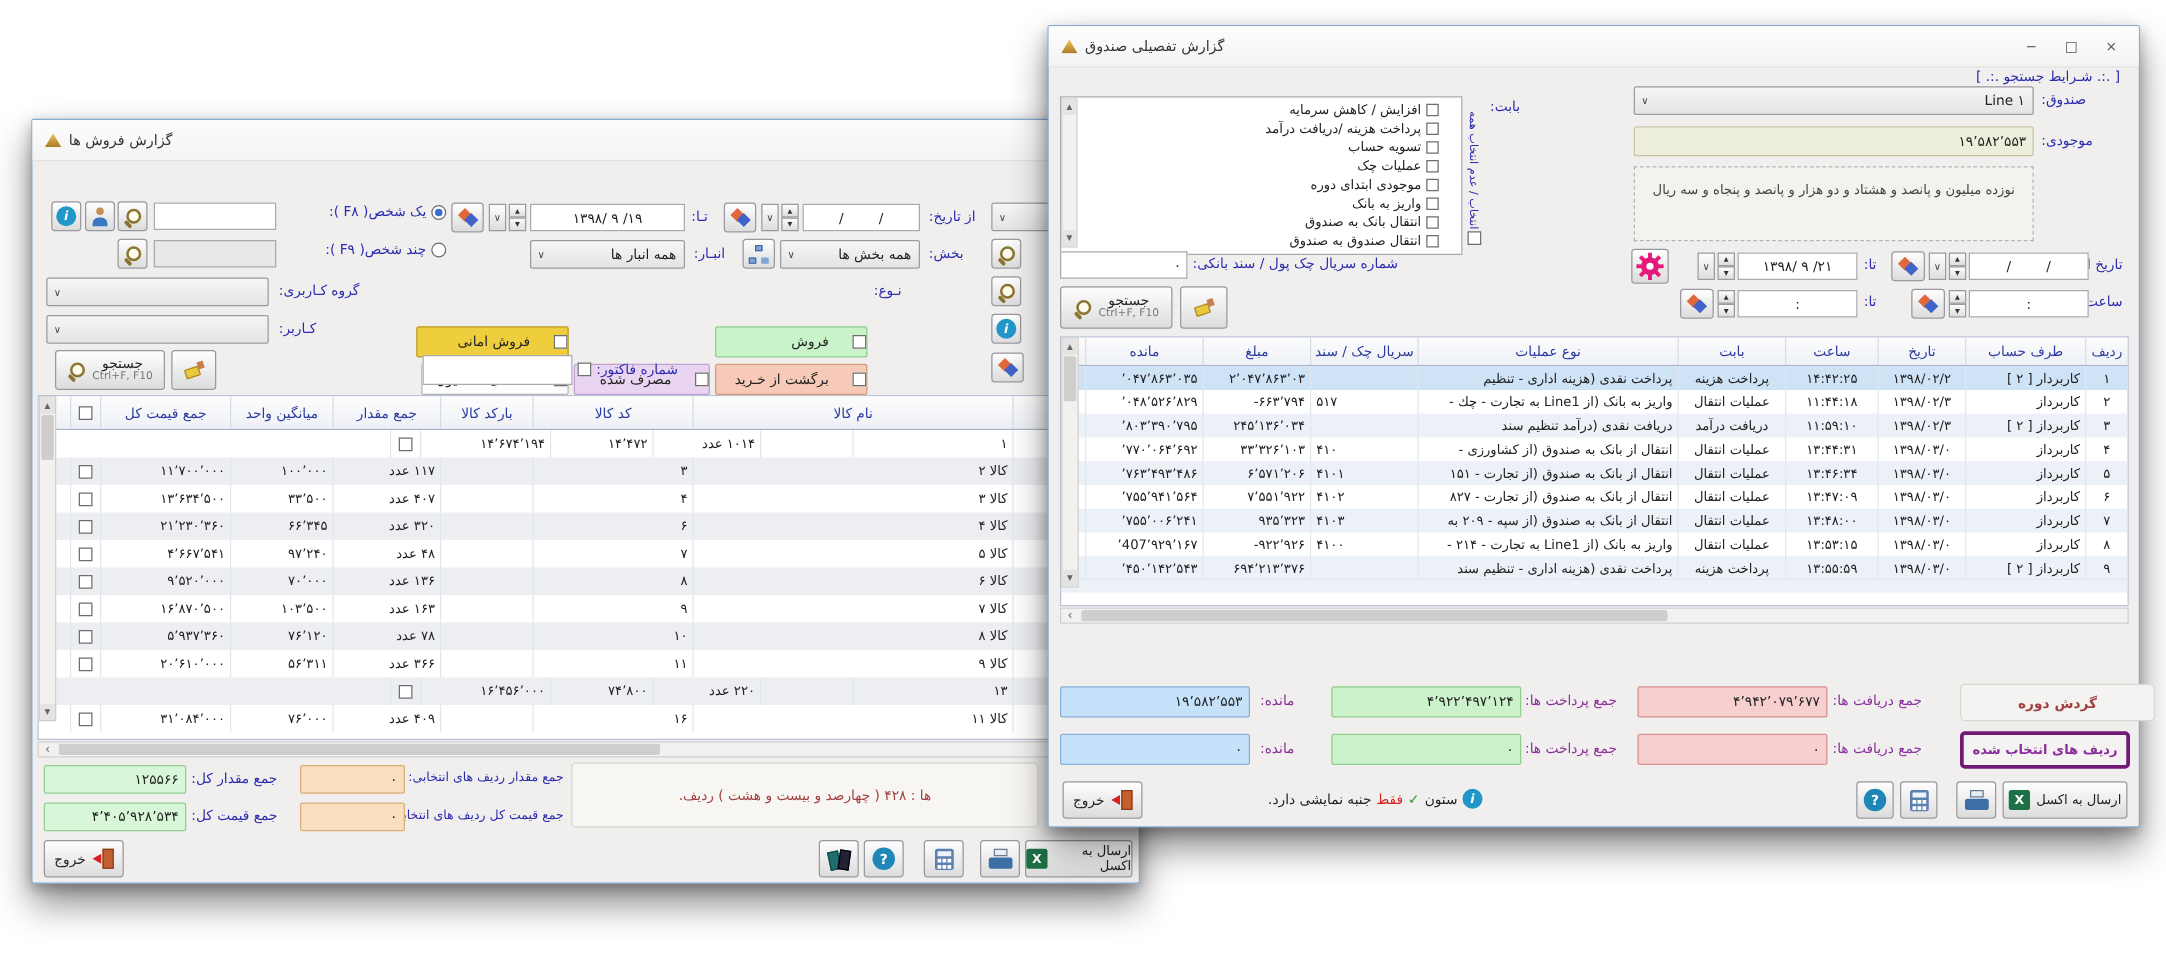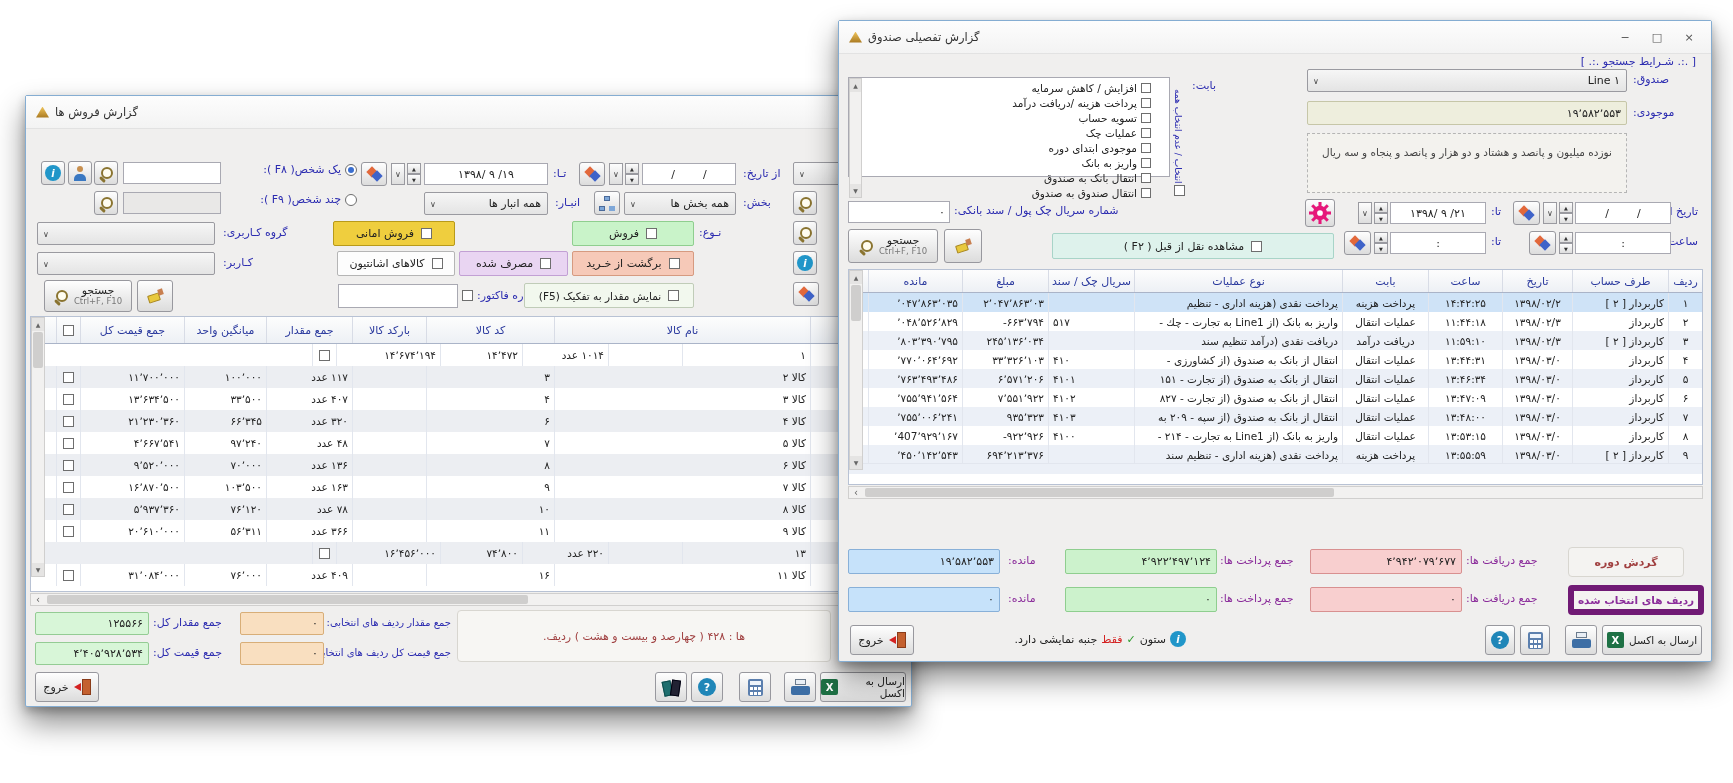--- a/index.html
+++ b/index.html
@@ -28,21 +28,21 @@
   .spin span{flex:1;border:1px solid #9a9aa0;background:linear-gradient(#fdfdfd,#dedede);display:flex;align-items:center;justify-content:center;}
   .spin span::after{font-size:5px;color:#333;}
   .spin .up::after{content:"▲";}
   .spin .dn::after{content:"▼";}
   .dd{position:absolute;border:1px solid #9a9aa0;background:linear-gradient(#fdfdfd,#dedede);display:flex;align-items:center;justify-content:center;box-sizing:border-box;}
   .dd::after{content:"∨";font-size:8px;color:#444;}
   .cb{width:11px;height:11px;border:1px solid #6e6e6e;background:#fff;display:inline-block;flex:none;box-sizing:border-box;}
   .radio{width:12px;height:12px;border:1px solid #6e6e6e;border-radius:50%;background:#fff;flex:none;box-sizing:border-box;}
   .radio.on{position:relative;}
   .radio.on::after{content:'';position:absolute;left:2px;top:2px;width:6px;height:6px;border-radius:50%;background:#3a6ecf;}
-  .colorbox{position:absolute;border-radius:2px;display:flex;align-items:center;justify-content:center;gap:7px;direction:rtl;font-size:11px;box-sizing:border-box;}
+  .colorbox{position:absolute;border-radius:2px;display:flex;align-items:center;gap:19px;direction:rtl;font-size:11px;box-sizing:border-box;margin-top:40px;}
   
   .eraser{position:relative;width:17px;height:15px;flex:none;}
   .eraser::before{content:'';position:absolute;left:2px;top:1px;width:8px;height:8px;background:#e2683b;transform:rotate(45deg);}
   .eraser::after{content:'';position:absolute;left:7px;top:5px;width:8px;height:8px;background:#3f63c9;transform:rotate(45deg);}
   .mag{position:relative;width:15px;height:15px;flex:none;}
   .mag::before{content:'';position:absolute;right:1px;top:1px;width:8px;height:8px;border:2px solid #8a7430;border-radius:50%;background:#fffdf0;}
   .mag::after{content:'';position:absolute;left:0;bottom:0;width:7px;height:3px;background:#8a7430;transform:rotate(45deg);border-radius:2px;}
   .ico-info{width:16px;height:16px;border-radius:50%;background:#2196c9;color:#fff;display:flex;align-items:center;justify-content:center;flex:none;}
   .ico-info::after{content:"i";font-size:10px;font-weight:bold;font-style:italic;}
   .ico-help{width:18px;height:18px;border-radius:50%;background:#1f86b8;color:#fff;display:flex;align-items:center;justify-content:center;flex:none;}
@@ -470,21 +470,21 @@
       </div>
       <div class="lbl" style="left:793px;top:20px;">صندوق:</div>
       <div class="valbox" style="left:467px;top:48px;width:320px;height:24px;background:#eeeedd;border-color:#c6c6a8;">
         <span class="num">۱۹٬۵۸۲٬۵۵۳</span>
       </div>
       <div class="lbl" style="left:793px;top:53px;">موجودی:</div>
       <div style="position:absolute;left:467px;top:80px;width:320px;height:60px;border:1px dashed #b5b5b5;background:#f3f2ee;display:flex;align-items:flex-start;justify-content:center;padding-top:12px;box-sizing:border-box;direction:rtl;font-size:10.5px;color:#444;text-align:center;">
         <span>نوزده میلیون و پانصد و هشتاد و دو هزار و پانصد و پنجاه و سه ریال</span>
       </div>
 
-      <div class="chk-list" style="left:8px;top:24px;width:322px;height:100px;">
+      <div class="chk-list" style="left:8px;top:24px;width:322px;height:127px;">
         <div style="position:absolute;right:14px;left:16px;top:2px;">
             <div class="li">
             <span class="cb" style="width:10px;height:10px;"></span>
             <span style="font-size:10.5px;">افزایش / کاهش سرمایه</span>
           </div>
             <div class="li">
             <span class="cb" style="width:10px;height:10px;"></span>
             <span style="font-size:10.5px;">پرداخت هزینه /دریافت درآمد</span>
           </div>
             <div class="li">
@@ -717,37 +717,37 @@
         <span class="sa t"></span>
           <span class="thumb"></span>
           <span class="sa b"></span>
       </div>
       <div class="hscroll" style="left:8px;right:7px;top:433px;">
           <span class="sa"></span>
           <span class="thumb"></span>
         </div>
 
 
-      <div class="valbox" style="left:728px;top:494px;width:116px;height:30px;background:#f4f3f1;border:1px solid #d8d6d0;border-radius:4px;justify-content:center;">
+      <div class="valbox" style="left:728px;top:494px;width:156px;height:30px;background:#f4f3f1;border:1px solid #d8d6d0;border-radius:4px;justify-content:center;">
         <span class="status-red" style="font-weight:bold;font-size:11px;">گردش دوره</span>
       </div>
       <div class="lbl lbl-purple" style="left:626px;top:501px;width:98px;text-align:left;">جمع دریافت ها:</div>
       <div class="valbox" style="left:470px;top:496px;width:152px;height:25px;background:#f8cfcf;border-color:#d89090;">
           <span class="num">۴٬۹۴۲٬۰۷۹٬۶۷۷</span>
         </div>
       <div class="lbl lbl-purple" style="left:380px;top:501px;width:86px;text-align:left;">جمع پرداخت ها:</div>
       <div class="valbox" style="left:225px;top:496px;width:152px;height:25px;background:#ccf2cc;border-color:#8fce8f;">
           <span class="num">۴٬۹۲۲٬۴۹۷٬۱۲۴</span>
         </div>
       <div class="lbl lbl-purple" style="left:168px;top:501px;width:52px;text-align:left;">مانده:</div>
       <div class="valbox" style="left:8px;top:496px;width:152px;height:25px;background:#c6e2fa;border-color:#88b0d8;">
           <span class="num">۱۹٬۵۸۲٬۵۵۳</span>
         </div>
 
-      <div class="valbox" style="left:728px;top:532px;width:136px;height:30px;background:#f4f3f1;border:6px solid #701a75;border-radius:4px;justify-content:center;">
+      <div class="valbox" style="left:728px;top:532px;width:136px;height:30px;background:#f4f3f1;border:3px solid #701a75;border-radius:4px;justify-content:center;">
         <span class="lbl-purple" style="font-weight:bold;font-size:10.5px;direction:rtl;">ردیف های انتخاب شده</span>
       </div>
       <div class="lbl lbl-purple" style="left:626px;top:539px;width:98px;text-align:left;">جمع دریافت ها:</div>
       <div class="valbox" style="left:470px;top:534px;width:152px;height:25px;background:#f8cfcf;border-color:#d89090;">
           <span class="num">۰</span>
         </div>
       <div class="lbl lbl-purple" style="left:380px;top:539px;width:86px;text-align:left;">جمع پرداخت ها:</div>
       <div class="valbox" style="left:225px;top:534px;width:152px;height:25px;background:#ccf2cc;border-color:#8fce8f;">
           <span class="num">۰</span>
         </div>

